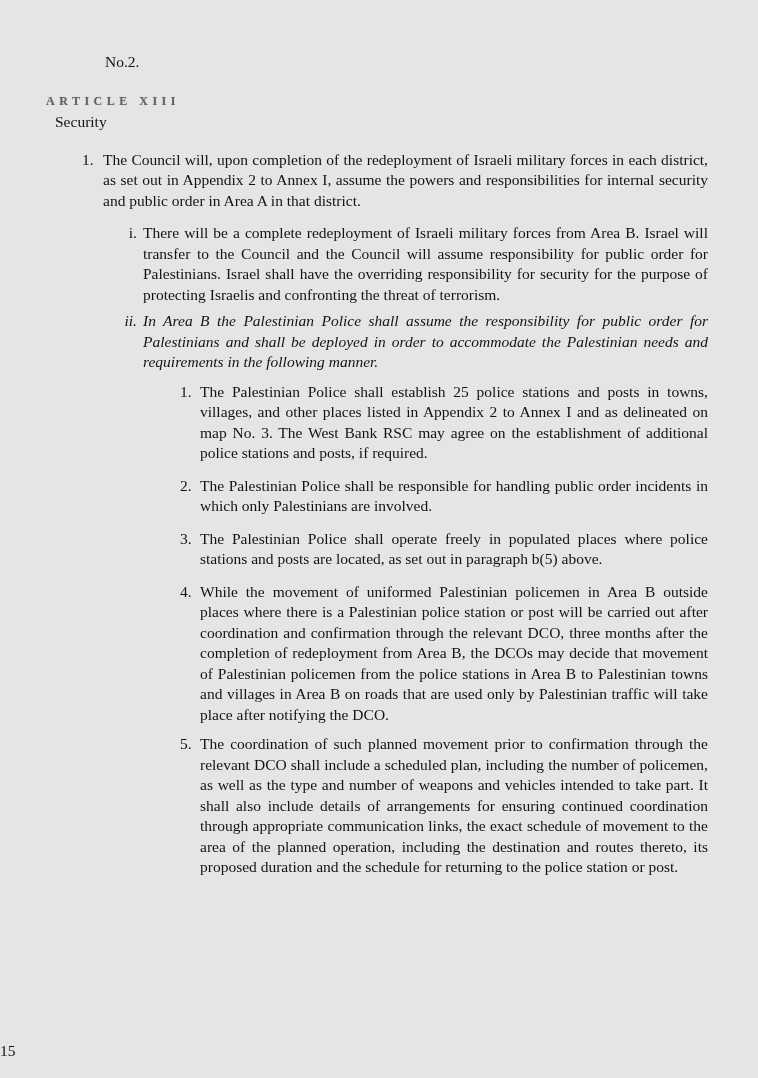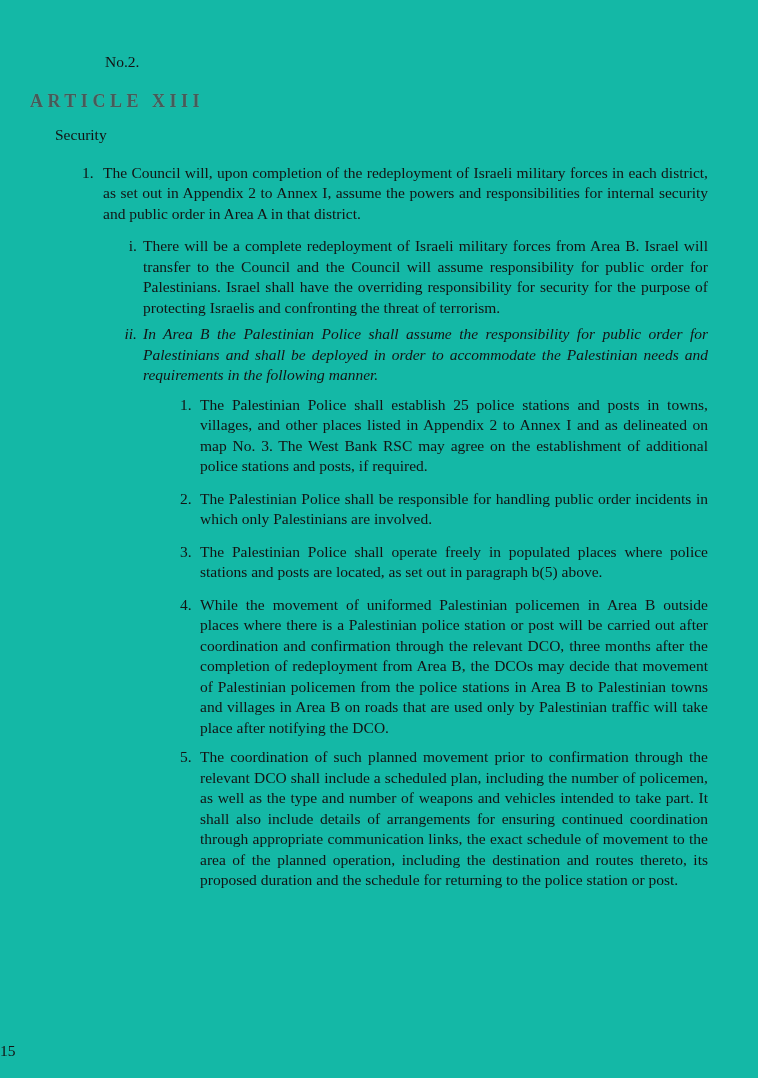--- a/index.html
+++ b/index.html
@@ -4,47 +4,47 @@
 <style>
   html, body {
     margin: 0;
     padding: 0;
     background: #ffffff;
   }
   .page {
     position: relative;
     width: 758px;
     height: 1078px;
-    background: #14b8a6;
+    background: #e5e5e5;
     font-family: "Liberation Serif", "DejaVu Serif", serif;
     font-size: 15.5px;
     line-height: 20.5px;
     color: #131313;
     overflow: hidden;
     box-sizing: border-box;
     padding-top: 52px;
   }
   .doc-number {
     margin-left: 105px;
   }
   .article-heading {
     margin-top: 17px;
-    margin-left: 30px;
+    margin-left: 46px;
     font-weight: 700;
-    font-size: 18px;
+    font-size: 12px;
     letter-spacing: 4.5px;
     color: #4d4d4d;
     opacity: 0.85;
     filter: blur(0.6px);
     text-shadow: 0 0 1px #9a9a9a;
     transform: scaleY(1.06);
     transform-origin: left top;
   }
   .section-title {
-    margin-top: 15px;
+    margin-top: 2px;
     margin-left: 55px;
   }
   .li {
     display: flex;
     align-items: flex-start;
   }
   .li .marker {
     flex: 0 0 auto;
     white-space: nowrap;
   }

